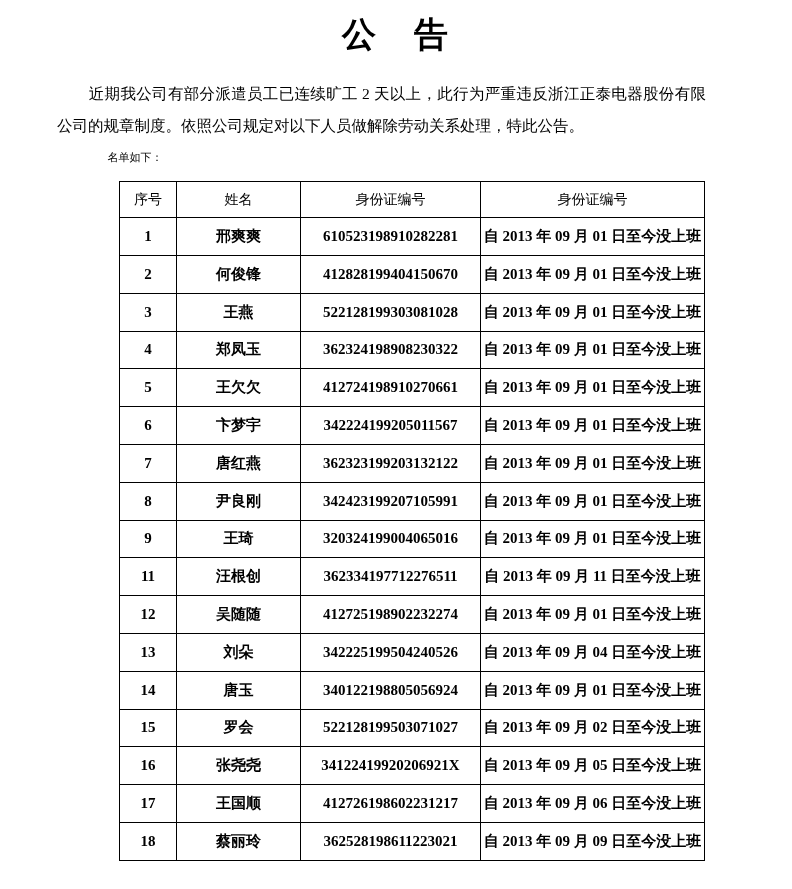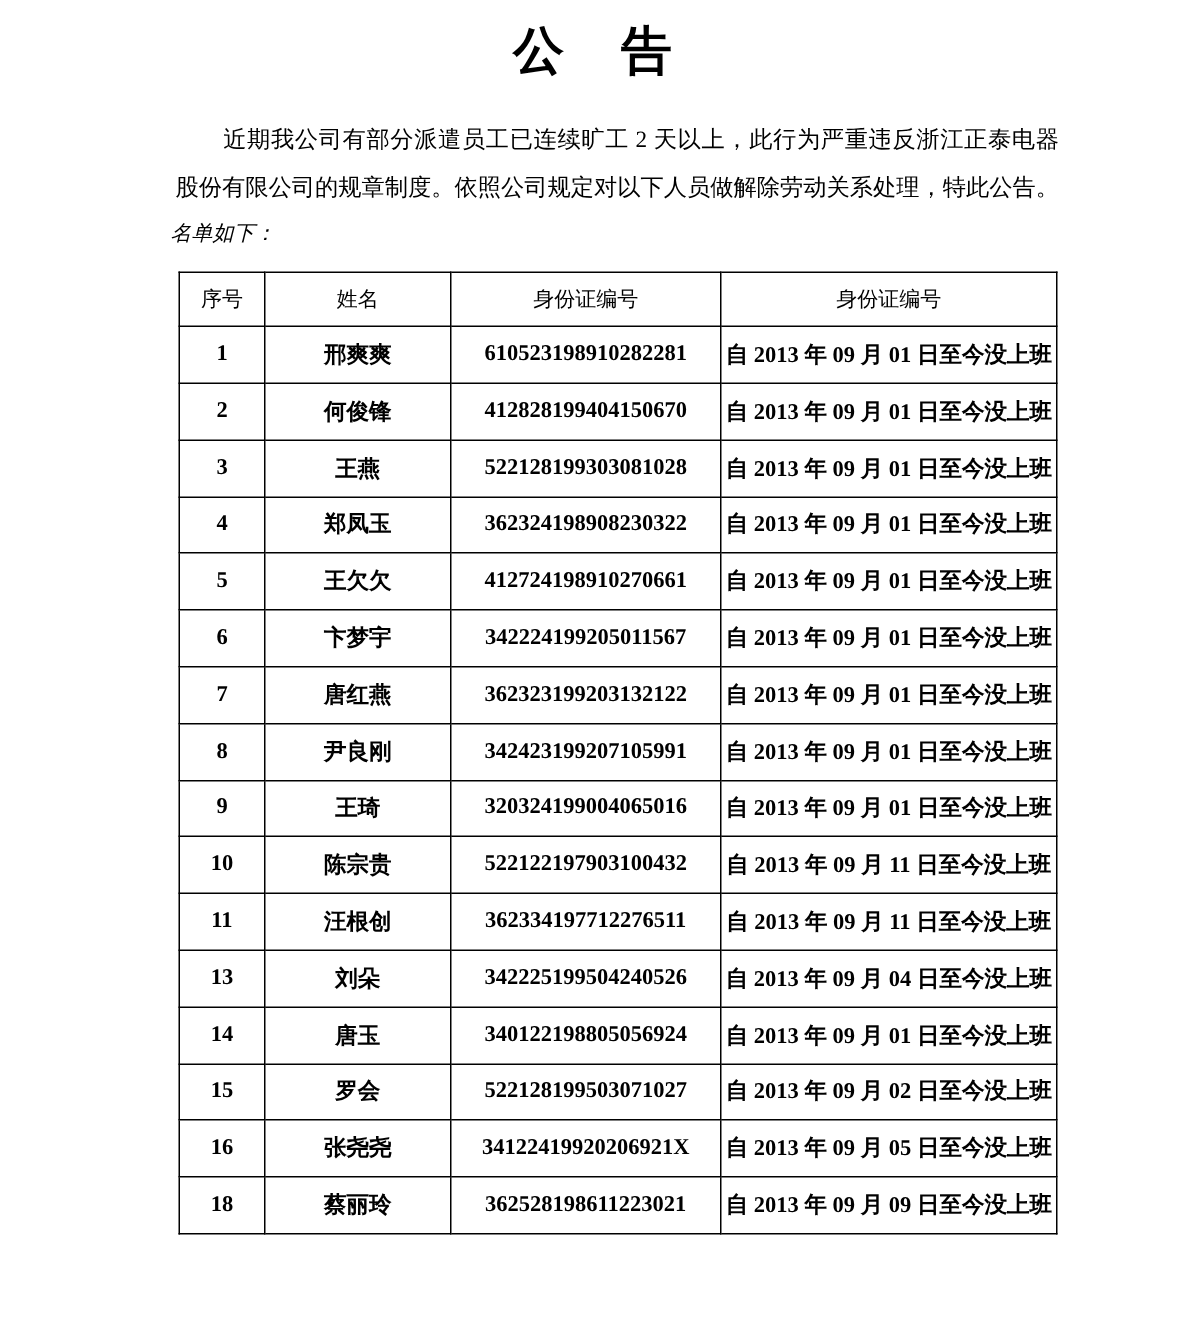--- a/index.html
+++ b/index.html
@@ -22,32 +22,31 @@
   .doc-title {
     text-align: center;
     font-size: 34px;
     font-weight: bold;
     padding-top: 13px;
     letter-spacing: 2px;
     line-height: 1.3;
     white-space: pre;
   }
   .doc-body {
-    margin: 21px 86px 0 117px;
+    margin: 21px 86px 0 57px;
     font-size: 15.5px;
     line-height: 32px;
     text-align: justify;
     text-indent: 2.05em;
   }
   .list-intro {
     margin: 0 86px 0 85px;
-    font-size: 14px;
+    font-size: 11px;
     line-height: 30px;
     text-indent: 2.05em;
-    font-style: italic;
   }
   table.absence-table {
     border-collapse: collapse;
     table-layout: fixed;
     width: 585px;
     margin-left: 119px;
     margin-top: 9px;
   }
   table.absence-table th,
   table.absence-table td {
@@ -147,32 +146,32 @@
           <td>342423199207105991</td>
           <td>自 2013 年 09 月 01 日至今没上班</td>
         </tr>
         <tr>
           <td>9</td>
           <td>王琦</td>
           <td>320324199004065016</td>
           <td>自 2013 年 09 月 01 日至今没上班</td>
         </tr>
         <tr>
-          <td>10</td>
-          <td>陈宗贵</td>
-          <td>522122197903100432</td>
-          <td>自 2013 年 09 月 11 日至今没上班</td>
-        </tr>
-        <tr>
           <td>11</td>
           <td>汪根创</td>
           <td>362334197712276511</td>
           <td>自 2013 年 09 月 11 日至今没上班</td>
         </tr>
         <tr>
+          <td>12</td>
+          <td>吴随随</td>
+          <td>412725198902232274</td>
+          <td>自 2013 年 09 月 01 日至今没上班</td>
+        </tr>
+        <tr>
           <td>13</td>
           <td>刘朵</td>
           <td>342225199504240526</td>
           <td>自 2013 年 09 月 04 日至今没上班</td>
         </tr>
         <tr>
           <td>14</td>
           <td>唐玉</td>
           <td>340122198805056924</td>
           <td>自 2013 年 09 月 01 日至今没上班</td>
@@ -183,20 +182,26 @@
           <td>522128199503071027</td>
           <td>自 2013 年 09 月 02 日至今没上班</td>
         </tr>
         <tr>
           <td>16</td>
           <td>张尧尧</td>
           <td>34122419920206921X</td>
           <td>自 2013 年 09 月 05 日至今没上班</td>
         </tr>
         <tr>
+          <td>17</td>
+          <td>王国顺</td>
+          <td>412726198602231217</td>
+          <td>自 2013 年 09 月 06 日至今没上班</td>
+        </tr>
+        <tr>
           <td>18</td>
           <td>蔡丽玲</td>
           <td>362528198611223021</td>
           <td>自 2013 年 09 月 09 日至今没上班</td>
         </tr>
       </tbody>
   </table>
 </div>
 
 </body></html>

